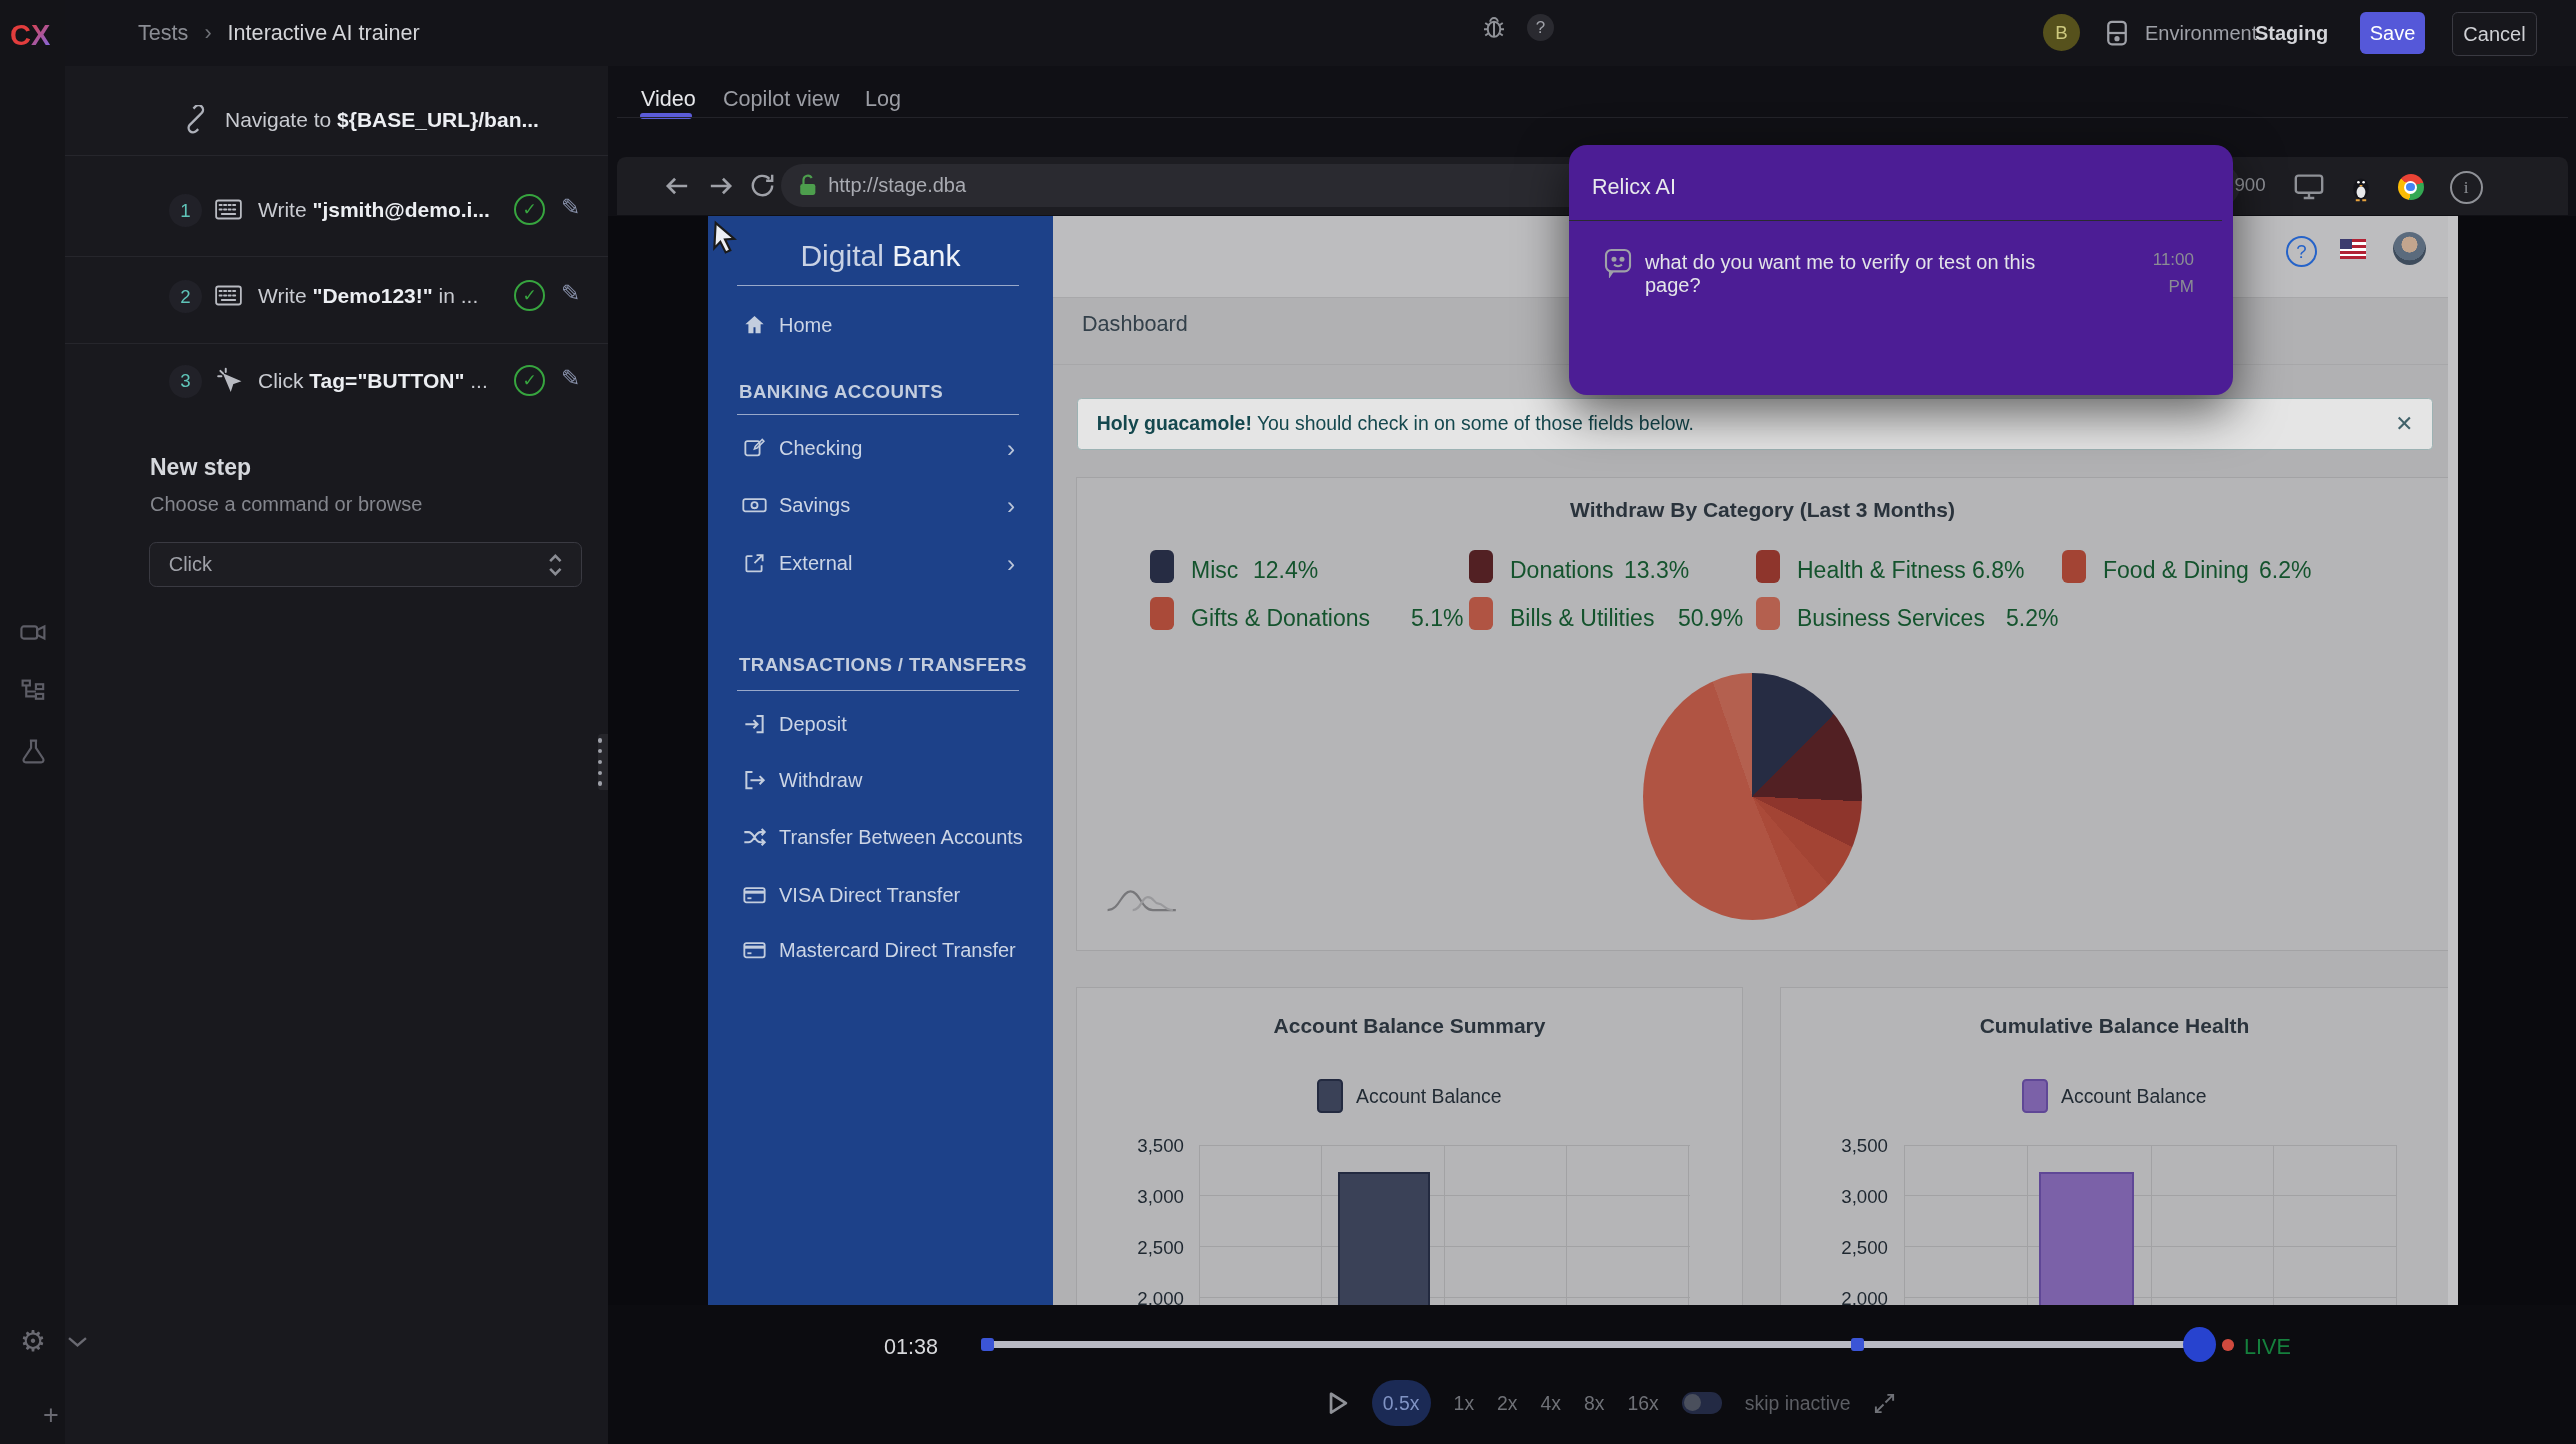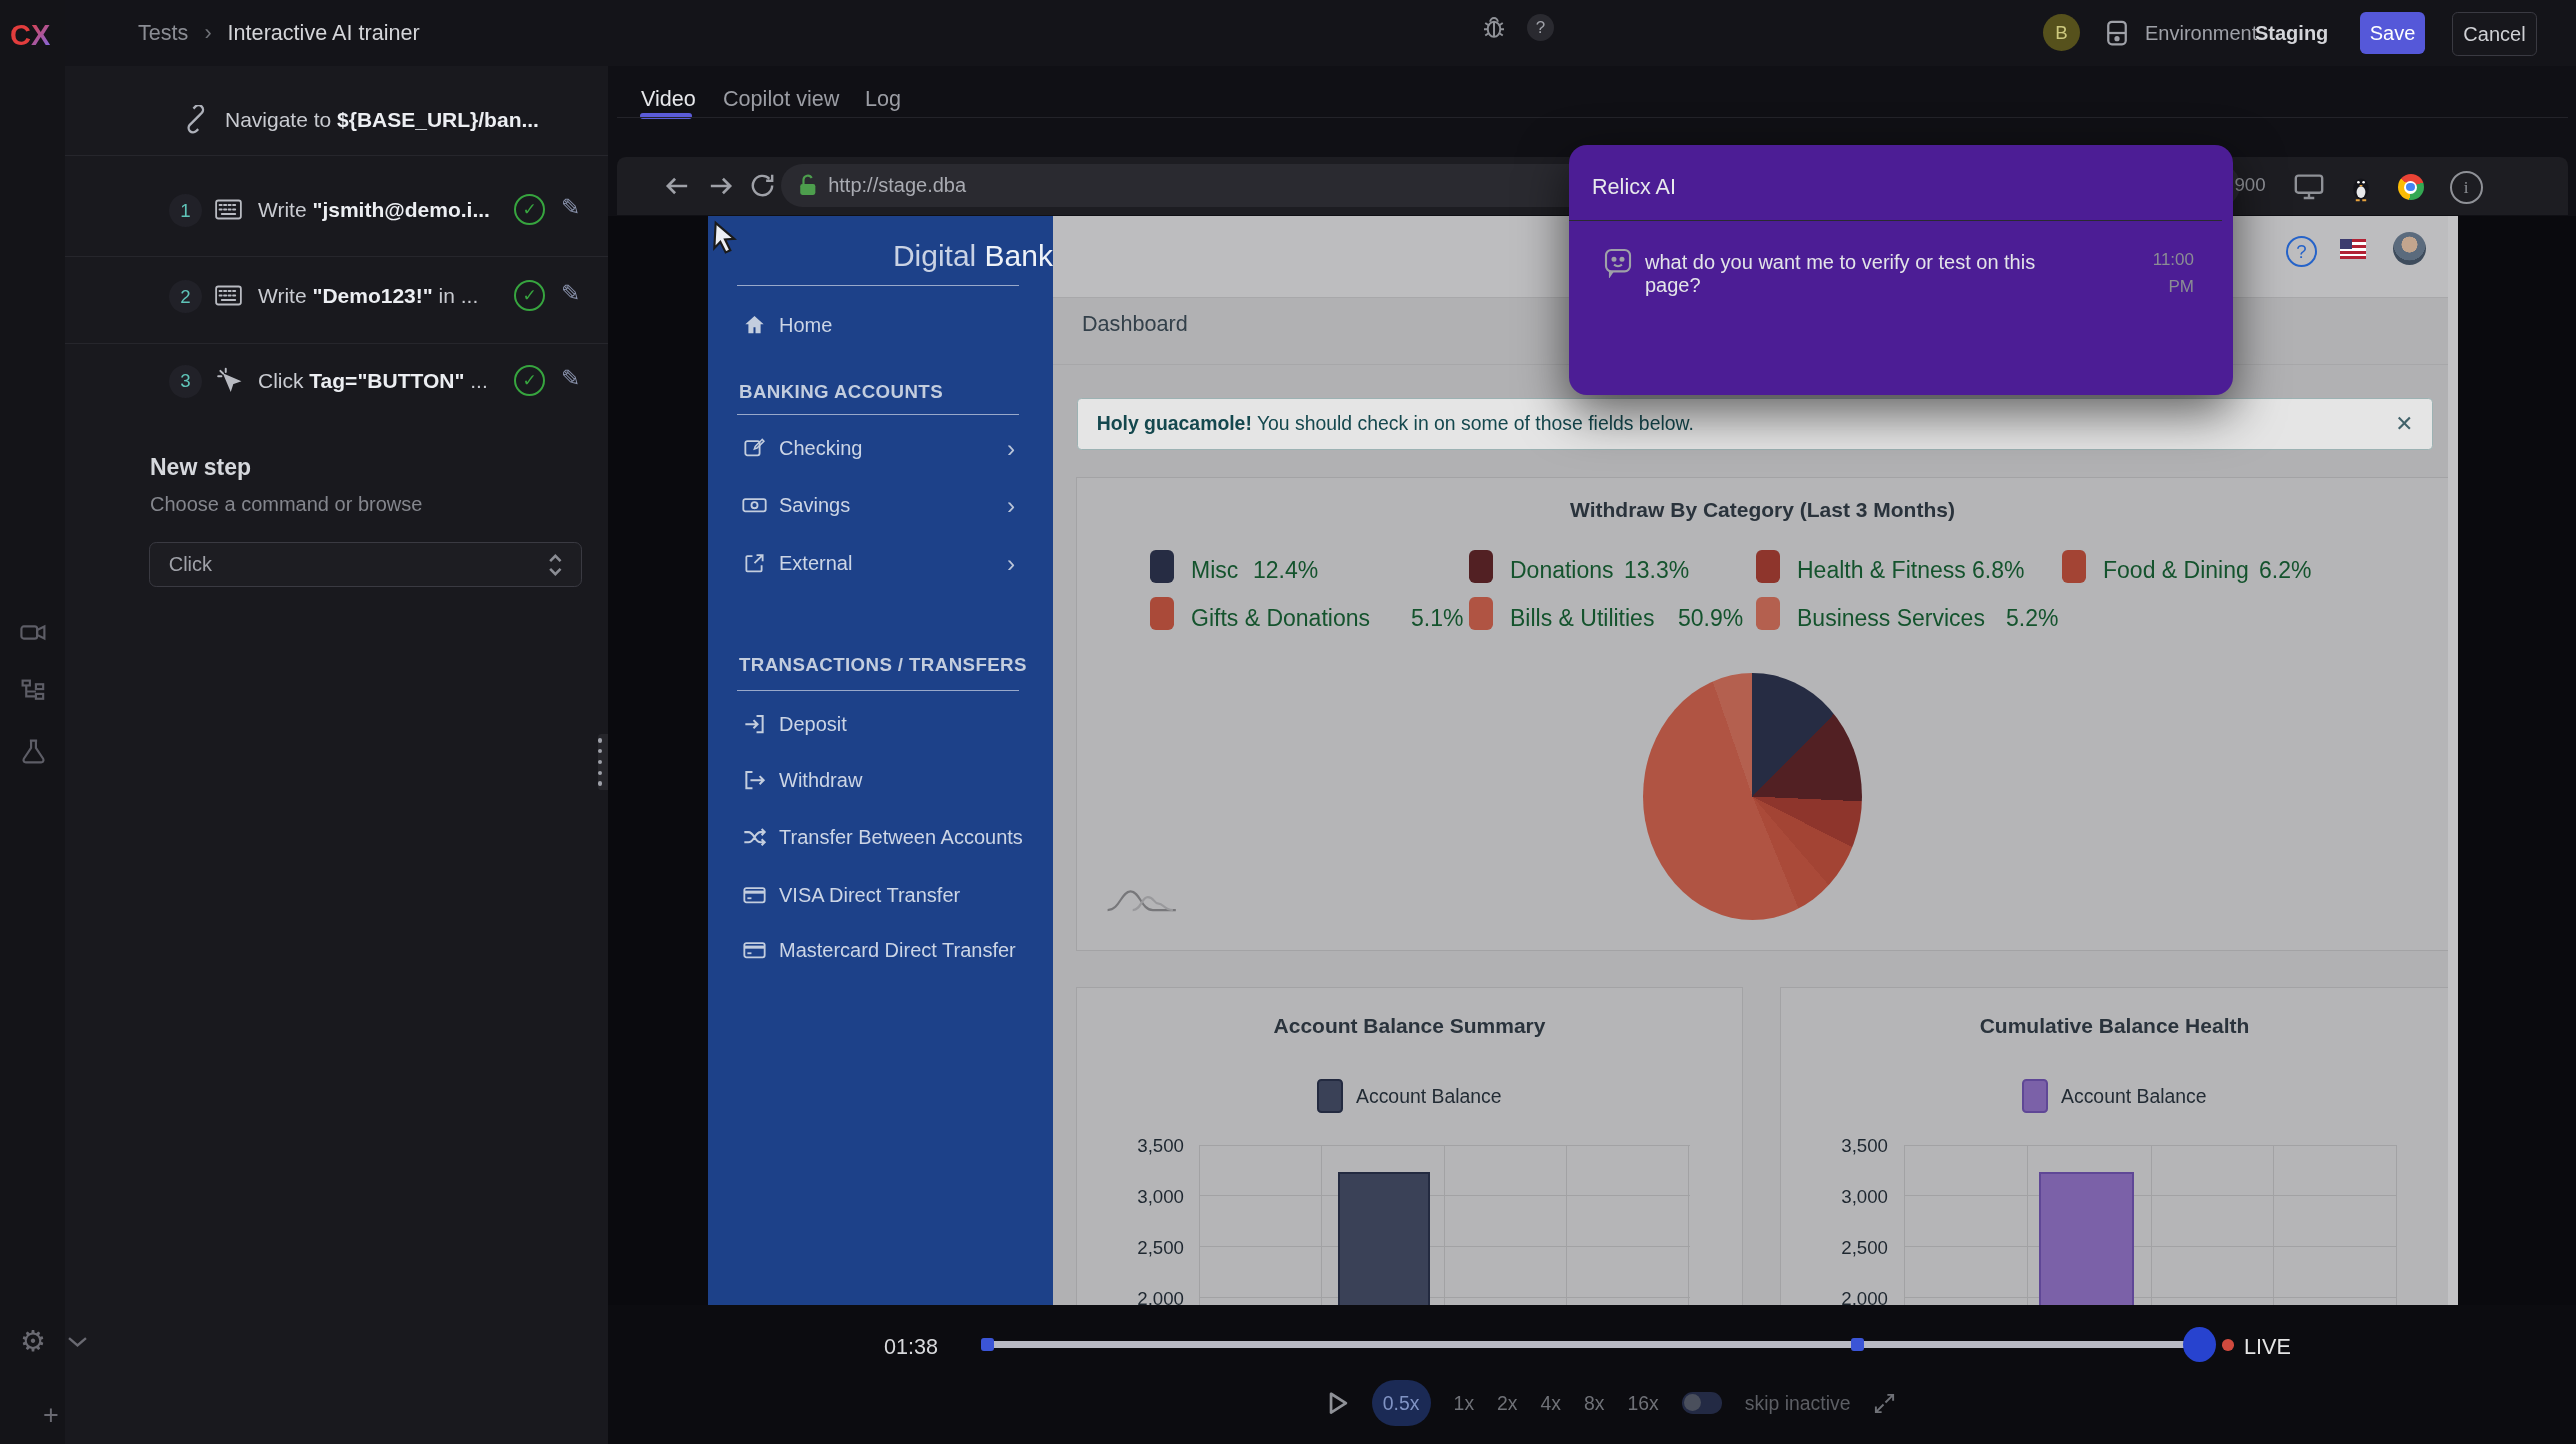--- a/index.html
+++ b/index.html
@@ -234,21 +234,21 @@
         <div style="position:absolute;left:6.5px;top:6.5px;width:13px;height:13px;border-radius:50%;background:#fff;"></div>
         <div style="position:absolute;left:8.6px;top:8.6px;width:8.6px;height:8.6px;border-radius:50%;background:#4285f4;"></div>
       </div>
       <div class="abs" style="right:85px;top:14.4px;width:29px;height:29px;border:2.2px solid #8f9197;border-radius:50%;color:#8f9197;font-size:17px;display:flex;align-items:center;justify-content:center;font-family:'Liberation Serif',serif;">i</div>
     </div>
 
     <div id="video">
       <div id="bank">
 
         <div id="bank-side">
-          <div class="abs" style="left:0;top:23px;width:345px;text-align:right;font-size:30px;color:#c9d2e4;font-weight:300;">
+          <div class="abs" style="left:0;top:23px;width:345px;text-align:center;font-size:30px;color:#c9d2e4;font-weight:300;">
             <span>Digital </span><b style="color:#eef2f8;">Bank</b>
           </div>
           <div class="bdiv" style="top:69px;"></div>
           <div class="bnav" style="top:88px;height:43px;">
             <svg class="ic svgic" viewBox="0 0 24 24" fill="currentColor">
                 <path d="M12 3l9 8h-3v9h-5v-6h-2v6H6v-9H3z"></path>
               </svg>
             <span>Home</span>
           </div>
           <div class="bsection" style="top:165px;">BANKING ACCOUNTS</div>
@@ -442,21 +442,21 @@
   </div>
 
   <div id="player">
     <div class="abs" style="left:276px;top:29px;font-size:21.6px;color:#d8d9dc;">01:38</div>
     <div class="abs" style="left:373px;top:36px;width:1229px;height:7.2px;background:#b9bac4;border-radius:3.6px;">
       <div class="abs" style="left:0px;top:-2.9px;width:13px;height:13px;background:#3b55d6;border-radius:2.9px;"></div>
       <div class="abs" style="left:870px;top:-2.9px;width:13px;height:13px;background:#3b55d6;border-radius:2.9px;"></div>
       <div class="abs" style="left:1202px;top:-13.7px;width:33px;height:35px;background:#2743cf;border-radius:50%;"></div>
     </div>
     <div class="abs" style="left:1614px;top:34px;width:11.5px;height:11.5px;background:#d04a3e;border-radius:50%;"></div>
-    <div class="abs" style="left:1636px;top:29px;font-size:21.6px;color:#e5e5e5;">LIVE</div>
+    <div class="abs" style="left:1636px;top:29px;font-size:21.6px;color:#15803d;">LIVE</div>
 
     <div class="abs" style="left:719px;top:72px;height:52px;display:flex;align-items:center;gap:23px;">
       <svg class="svgic" width="21.6" height="24.4" viewBox="0 0 16 18" fill="none" stroke="#8f9197" stroke-width="2">
           <path d="M3 2l11 7-11 7z" stroke-linejoin="round"></path>
         </svg>
       <div style="width:59px;height:46px;border-radius:23px;background:#1b2a55;color:#8093c4;font-size:19.4px;display:flex;align-items:center;justify-content:center;">0.5x</div>
       <span class="speed">1x</span>
       <span class="speed">2x</span>
       <span class="speed">4x</span>
       <span class="speed">8x</span>

